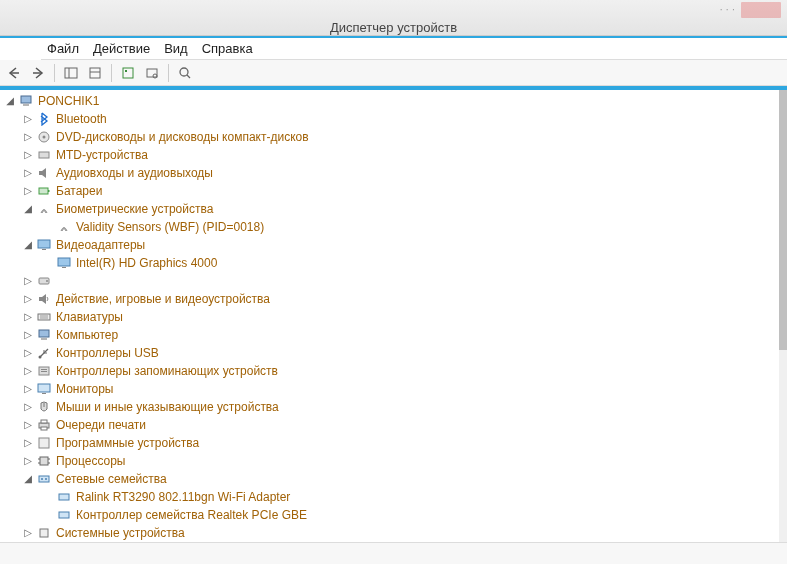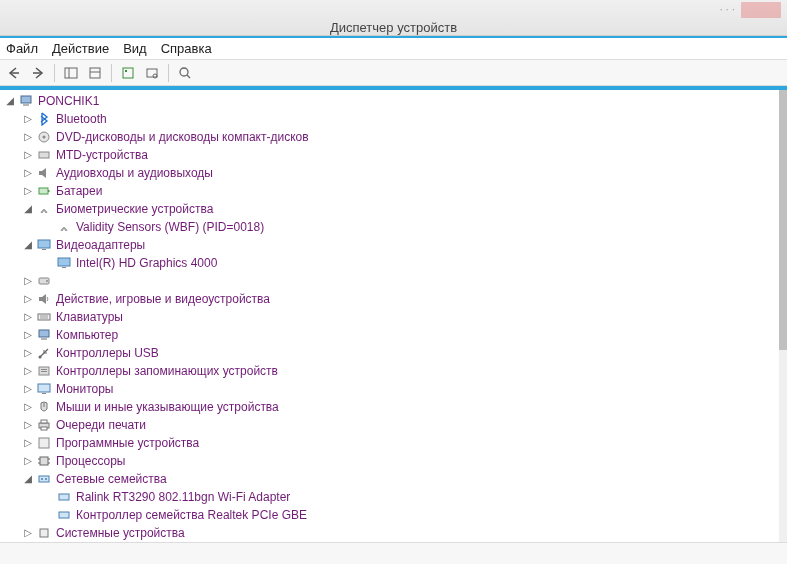--- a/index.html
+++ b/index.html
@@ -48,20 +48,21 @@
   .menubar {
     height: 22px;
     background: #fff;
     border-bottom: 1px solid #dcdcdc;
     display: flex;
     align-items: center;
     padding: 0 6px;
     gap: 14px;
     font-size: 13px;
     color: #222;
+    margin-left: 41px;
   }
   .menubar span { cursor: default; }
   .toolbar {
     height: 26px;
     background: #f7f7f7;
     border-bottom: 1px solid #dcdcdc;
     display: flex;
     align-items: center;
     padding: 0 4px;
     gap: 4px;
@@ -135,21 +136,21 @@
   }
   .expander.none { visibility: hidden; }
   .icon {
     width: 16px;
     height: 16px;
     display: inline-flex;
     align-items: center;
     justify-content: center;
     margin-right: 4px;
   }
-  .label { color: #701a75; }
+  .label { color: #a16207; }
   .statusbar {
     height: 22px;
     border-top: 1px solid #dcdcdc;
     background: #f7f7f7;
   }
   
   .ic-computer { color:#3a6ea5; }
   .ic-bluetooth { color:#1c6dd0; }
   .ic-drive { color:#7a7a7a; }
   .ic-gen { color:#777; }

